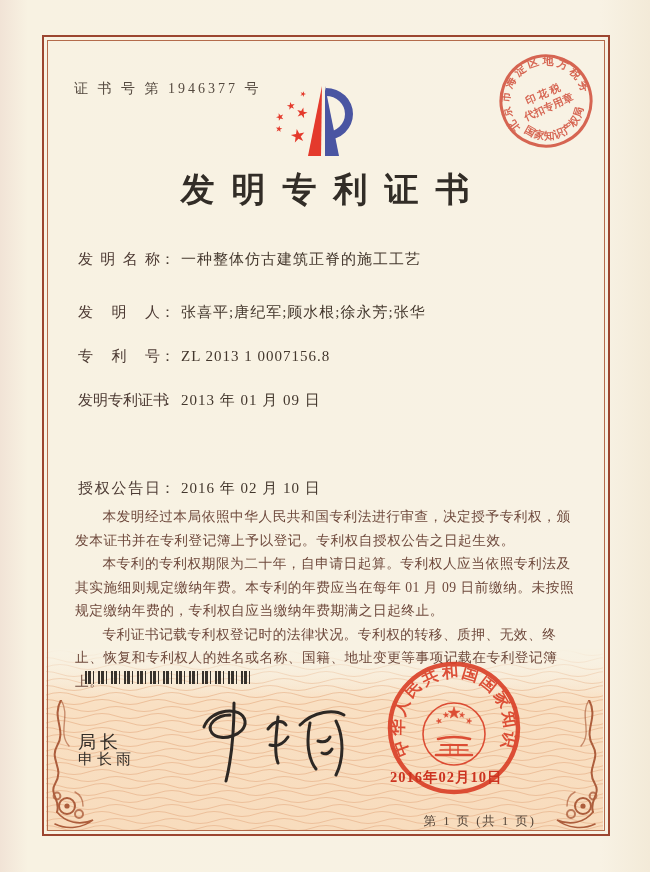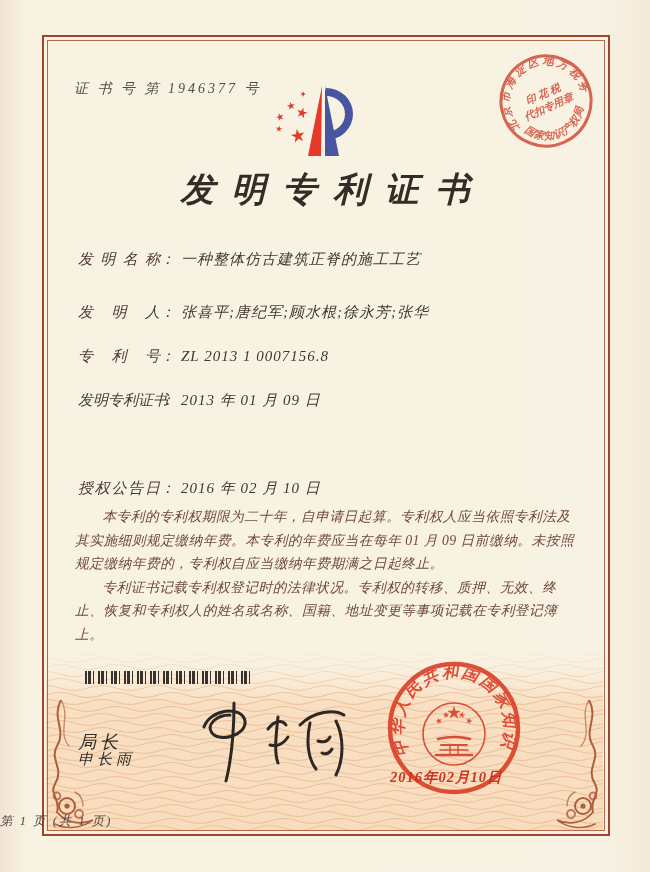--- a/index.html
+++ b/index.html
@@ -1,20 +1,20 @@
 <!DOCTYPE html>
 <html><head>
 <meta charset="utf-8">
 <style>
   html,body{margin:0;padding:0;}
   body{width:650px;height:872px;overflow:hidden;
        font-family:"Liberation Serif","DejaVu Serif",serif;}
   .abs{position:absolute;}
   #cert{position:relative;width:650px;height:872px;
-        background:linear-gradient(90deg,#f1e3d6 0px,#f8f2e2 28px,#f8f2e4 600px,#f3ead8 650px);font-style:italic;}
+        background:linear-gradient(90deg,#f1e3d6 0px,#f8f2e2 28px,#f8f2e4 600px,#f3ead8 650px);}
   
   .frame-outer{left:42px;top:35px;width:564px;height:797px;
         border:2.5px solid #9c4630;}
   .frame-inner{left:3px;top:3px;right:3px;bottom:3px;
         border:1px solid #b46b4b;}
   
   .wave-panel{left:46px;top:649px;width:557px;height:182px;
         background:linear-gradient(180deg,rgba(248,221,192,0) 0,#f9e0c3 55px,#f8dcbd 100%);overflow:hidden;}
   .wave-fade{left:0;top:0;width:100%;height:48px;
         background:linear-gradient(180deg,#f8f2e3 0,rgba(248,242,227,0) 100%);}
@@ -29,21 +29,21 @@
   .body-text p{margin:0;text-indent:2em;letter-spacing:.5px;}
   .barcode{left:85px;top:671px;width:167px;height:13px;
         background:repeating-linear-gradient(90deg,#37322c 0 2px,transparent 2px 3px,
         #37322c 3px 6px,transparent 6px 8px,#37322c 8px 9px,transparent 9px 13px);}
   .director-label{left:78px;top:723px;font-size:18px;color:#302b26;letter-spacing:4px;
         font-family:"Liberation Sans","DejaVu Sans",sans-serif;margin-top:7px;}
   .director-name{left:78px;top:750px;font-size:15px;color:#302b26;letter-spacing:4px;
         font-family:"Liberation Sans","DejaVu Sans",sans-serif;}
   .seal-date{left:390px;top:768px;font-size:14.5px;font-weight:bold;color:#cc3320;
         letter-spacing:1px;z-index:6;}
-  .page-footer{left:0;top:813px;width:536px;text-align:left;font-size:12.5px;
+  .page-footer{left:0;top:813px;width:536px;text-align:right;font-size:12.5px;
         color:#55463a;letter-spacing:2px;z-index:5;}
   svg{display:block;}
 </style>
 </head>
 <body>
 
 <div id="cert">
 
   <div class="abs wave-panel">
     <svg id="waves" width="557" height="182" viewBox="0 0 557 182">
@@ -159,20 +159,21 @@
     <span class="lab">专  利  号</span><span>：</span><span class="val">ZL 2013 1 0007156.8</span>
   </div>
   <div class="abs field" style="top:391px">
     <span class="lab">发明专利证书</span><span>：</span><span class="val">2013 年 01 月 09 日</span>
   </div>
   <div class="abs field" style="top:479px">
     <span class="lab">授权公告日</span><span>：</span><span class="val">2016 年 02 月 10 日</span>
   </div>
 
   <div class="abs body-text">
+    <p>本发明经过本局依照中华人民共和国专利法进行审查，决定授予专利权，颁发本证书并在专利登记簿上予以登记。专利权自授权公告之日起生效。</p>
     <p>本专利的专利权期限为二十年，自申请日起算。专利权人应当依照专利法及其实施细则规定缴纳年费。本专利的年费应当在每年 01 月 09 日前缴纳。未按照规定缴纳年费的，专利权自应当缴纳年费期满之日起终止。</p>
     <p>专利证书记载专利权登记时的法律状况。专利权的转移、质押、无效、终止、恢复和专利权人的姓名或名称、国籍、地址变更等事项记载在专利登记簿上。</p>
   </div>
 
   <div class="abs barcode"></div>
 
   <div class="abs director-label">局长</div>
   <div class="abs director-name">申长雨</div>
 
   <svg class="abs" style="left:188px;top:697px;z-index:5" width="170" height="90" viewBox="0 0 170 90">

